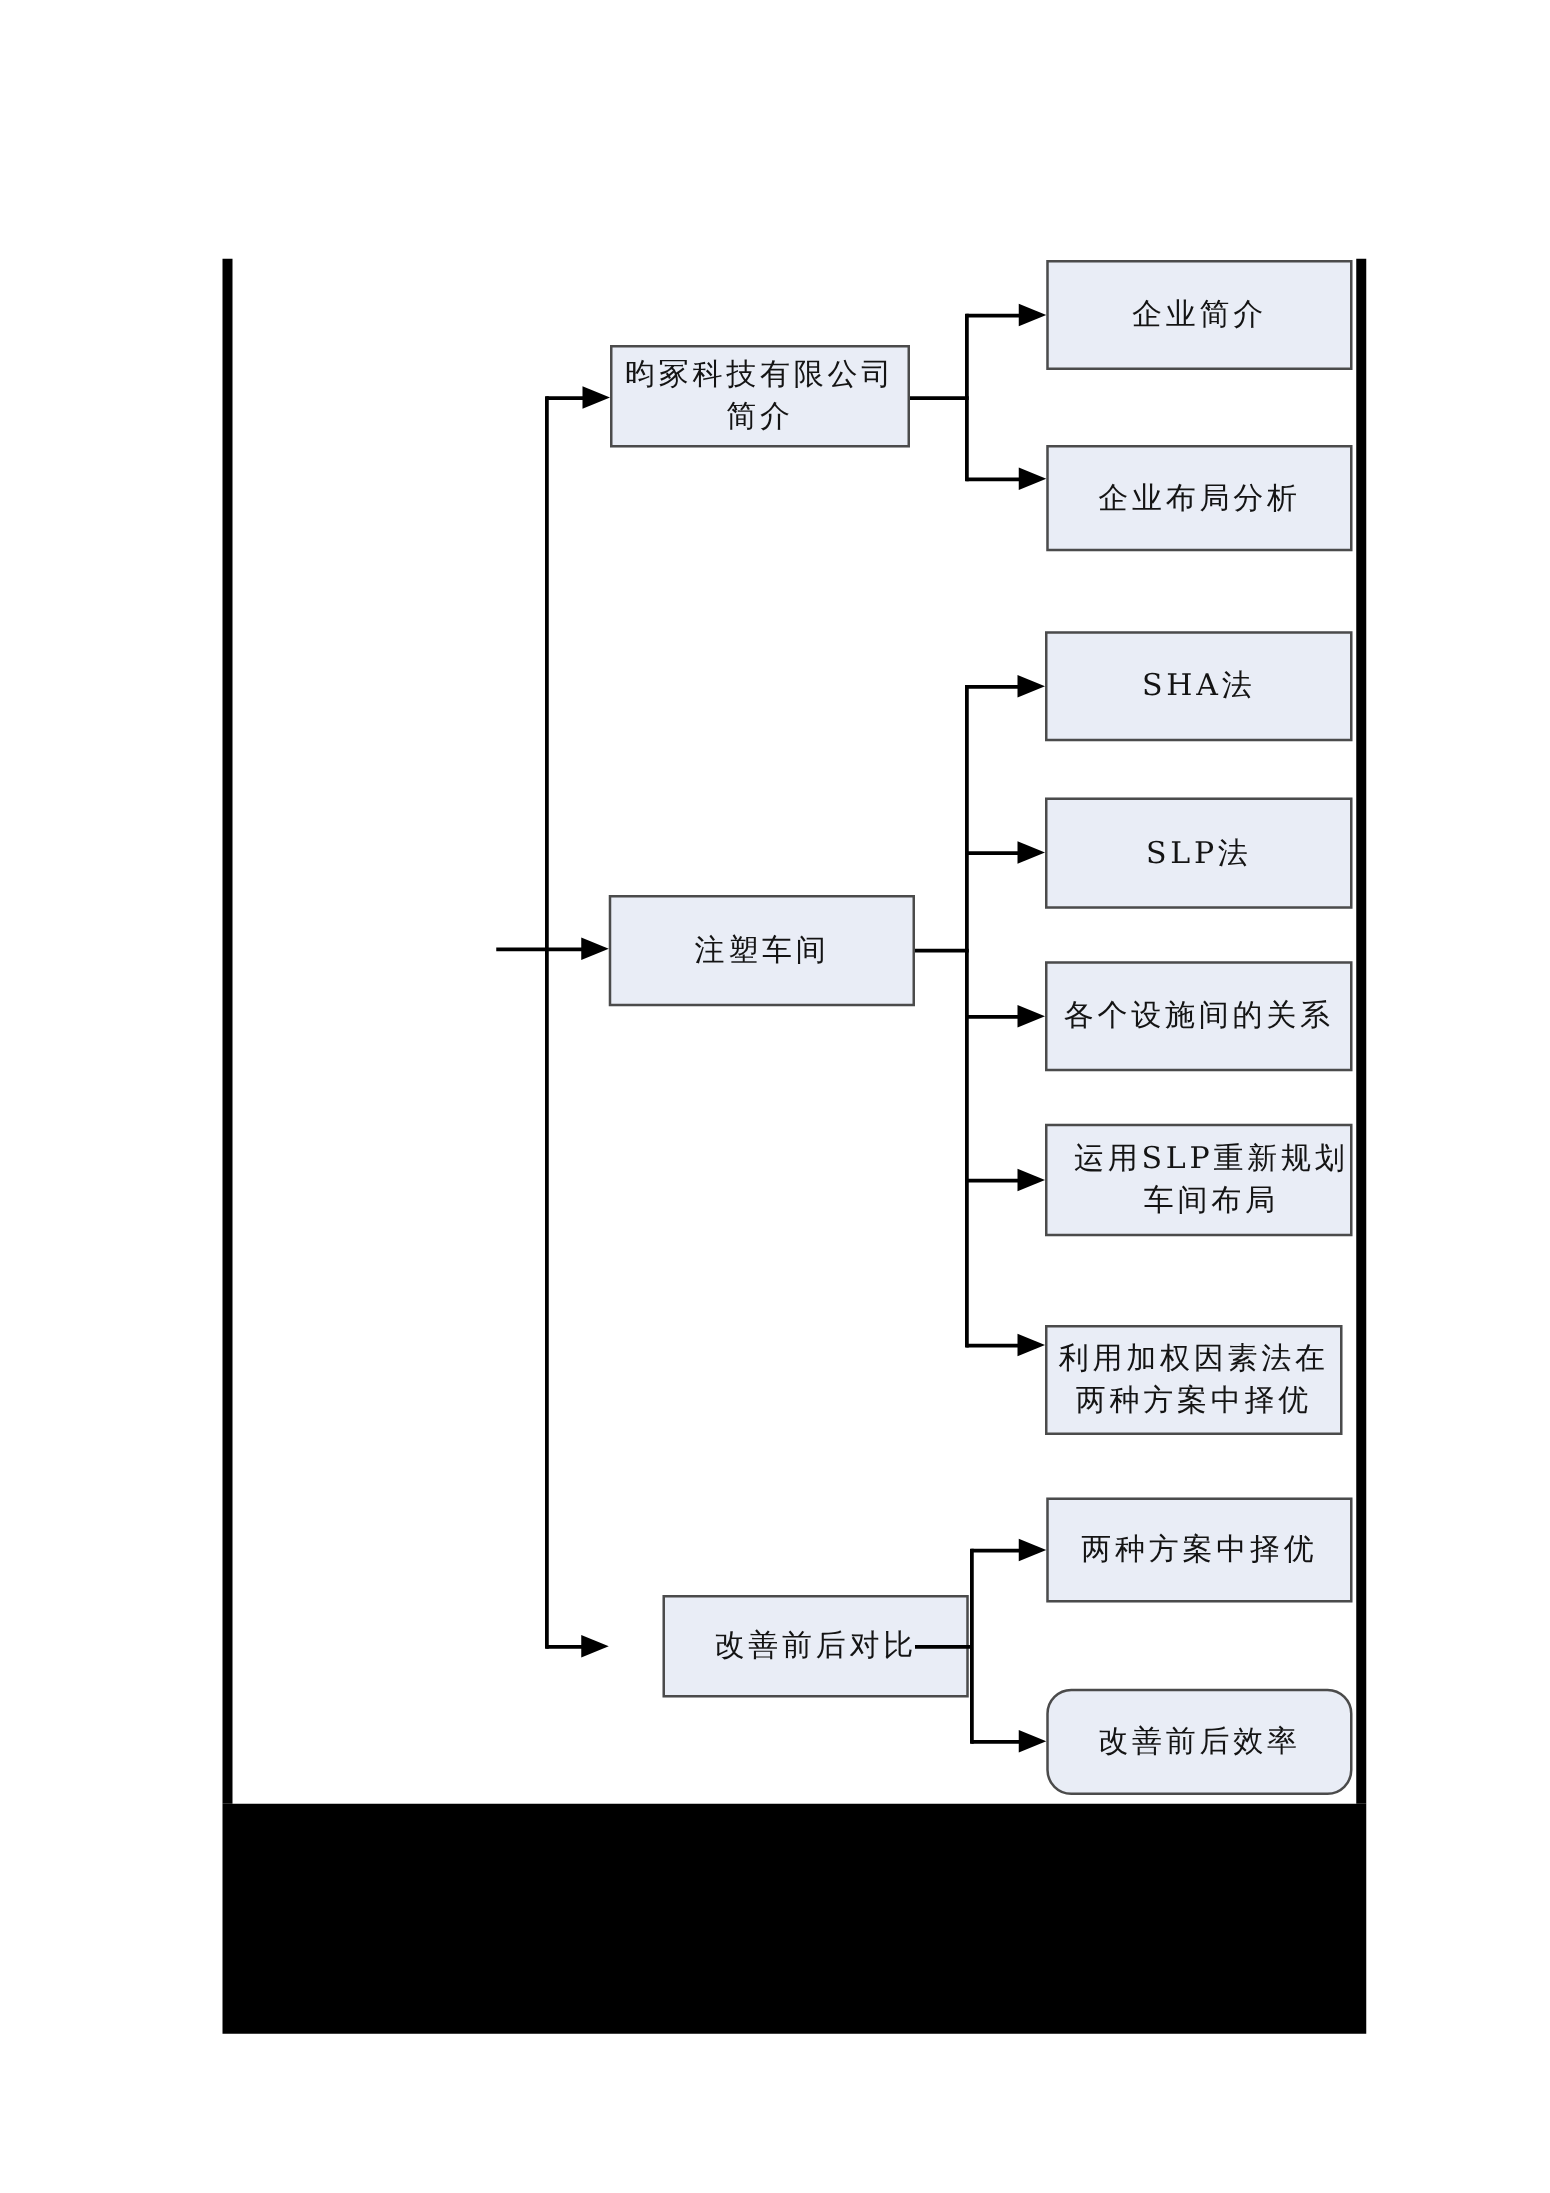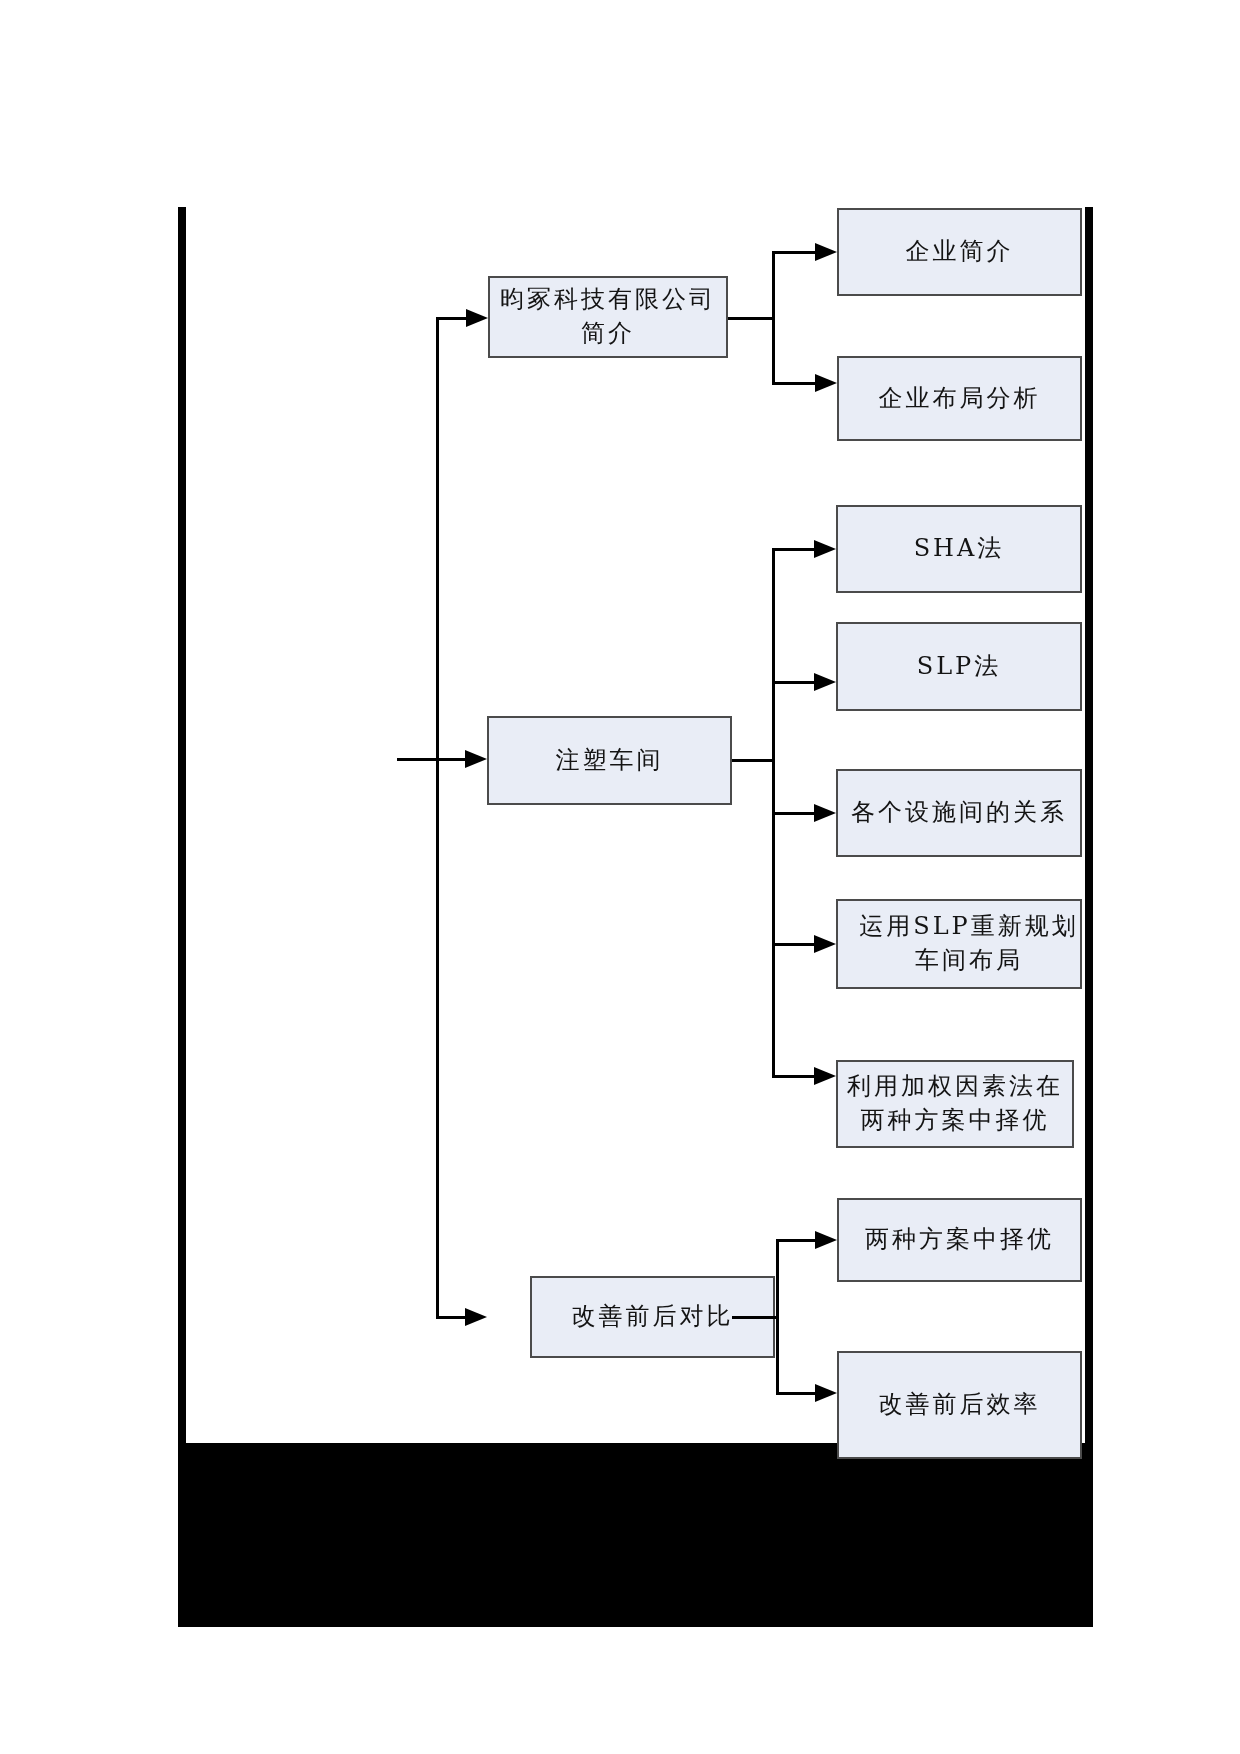--- a/index.html
+++ b/index.html
@@ -32,28 +32,28 @@
 
 
   <div class="node" style="left:488px; top:276px; width:240px; height:82px;">昀冢科技有限公司
 简介</div>
   <div class="node" style="left:487px; top:716px; width:245px; height:89px;">注塑车间</div>
   <div class="node" style="left:487px; top:1276px; width:245px; height:82px;margin-left:43px;">改善前后对比</div>
 
   <div class="node" style="left:837px; top:208px; width:245px; height:88px;">企业简介</div>
   <div class="node" style="left:837px; top:340px; width:245px; height:85px;margin-top:16px;">企业布局分析</div>
   <div class="node" style="left:836px; top:505px; width:246px; height:88px;">SHA法</div>
-  <div class="node" style="left:836px; top:622px; width:246px; height:89px;">SLP法</div>
+  <div class="node" style="left:836px; top:638px; width:246px; height:89px;">SLP法</div>
   <div class="node" style="left:836px; top:769px; width:246px; height:88px;">各个设施间的关系</div>
   <div class="node" style="left:836px; top:899px; width:246px; height:90px;padding-left:20px;">运用SLP重新规划
 车间布局</div>
   <div class="node" style="left:836px; top:1060px; width:238px; height:88px;">利用加权因素法在
 两种方案中择优</div>
   <div class="node" style="left:837px; top:1198px; width:245px; height:84px;">两种方案中择优</div>
-  <div class="node" style="left:837px; top:1351px; width:245px; height:108px;">改善前后效率</div>
+  <div class="node" style="left:837px; top:1351px; width:245px; height:85px;border-radius:20px;">改善前后效率</div>
 
   <div class="vline" style="left:436px; top:317px; width:3px; height:1002px;"></div>
 
   <div class="hline" style="left:397px; top:758px; width:70px; height:3px;"></div>
   <div class="ahead" style="left:465px; top:750px;"></div>
 
   <div class="hline" style="left:437px; top:317px; width:31px; height:3px;"></div>
   <div class="ahead" style="left:466px; top:309px;"></div>
 
   <div class="hline" style="left:437px; top:1316px; width:30px; height:3px;"></div>

